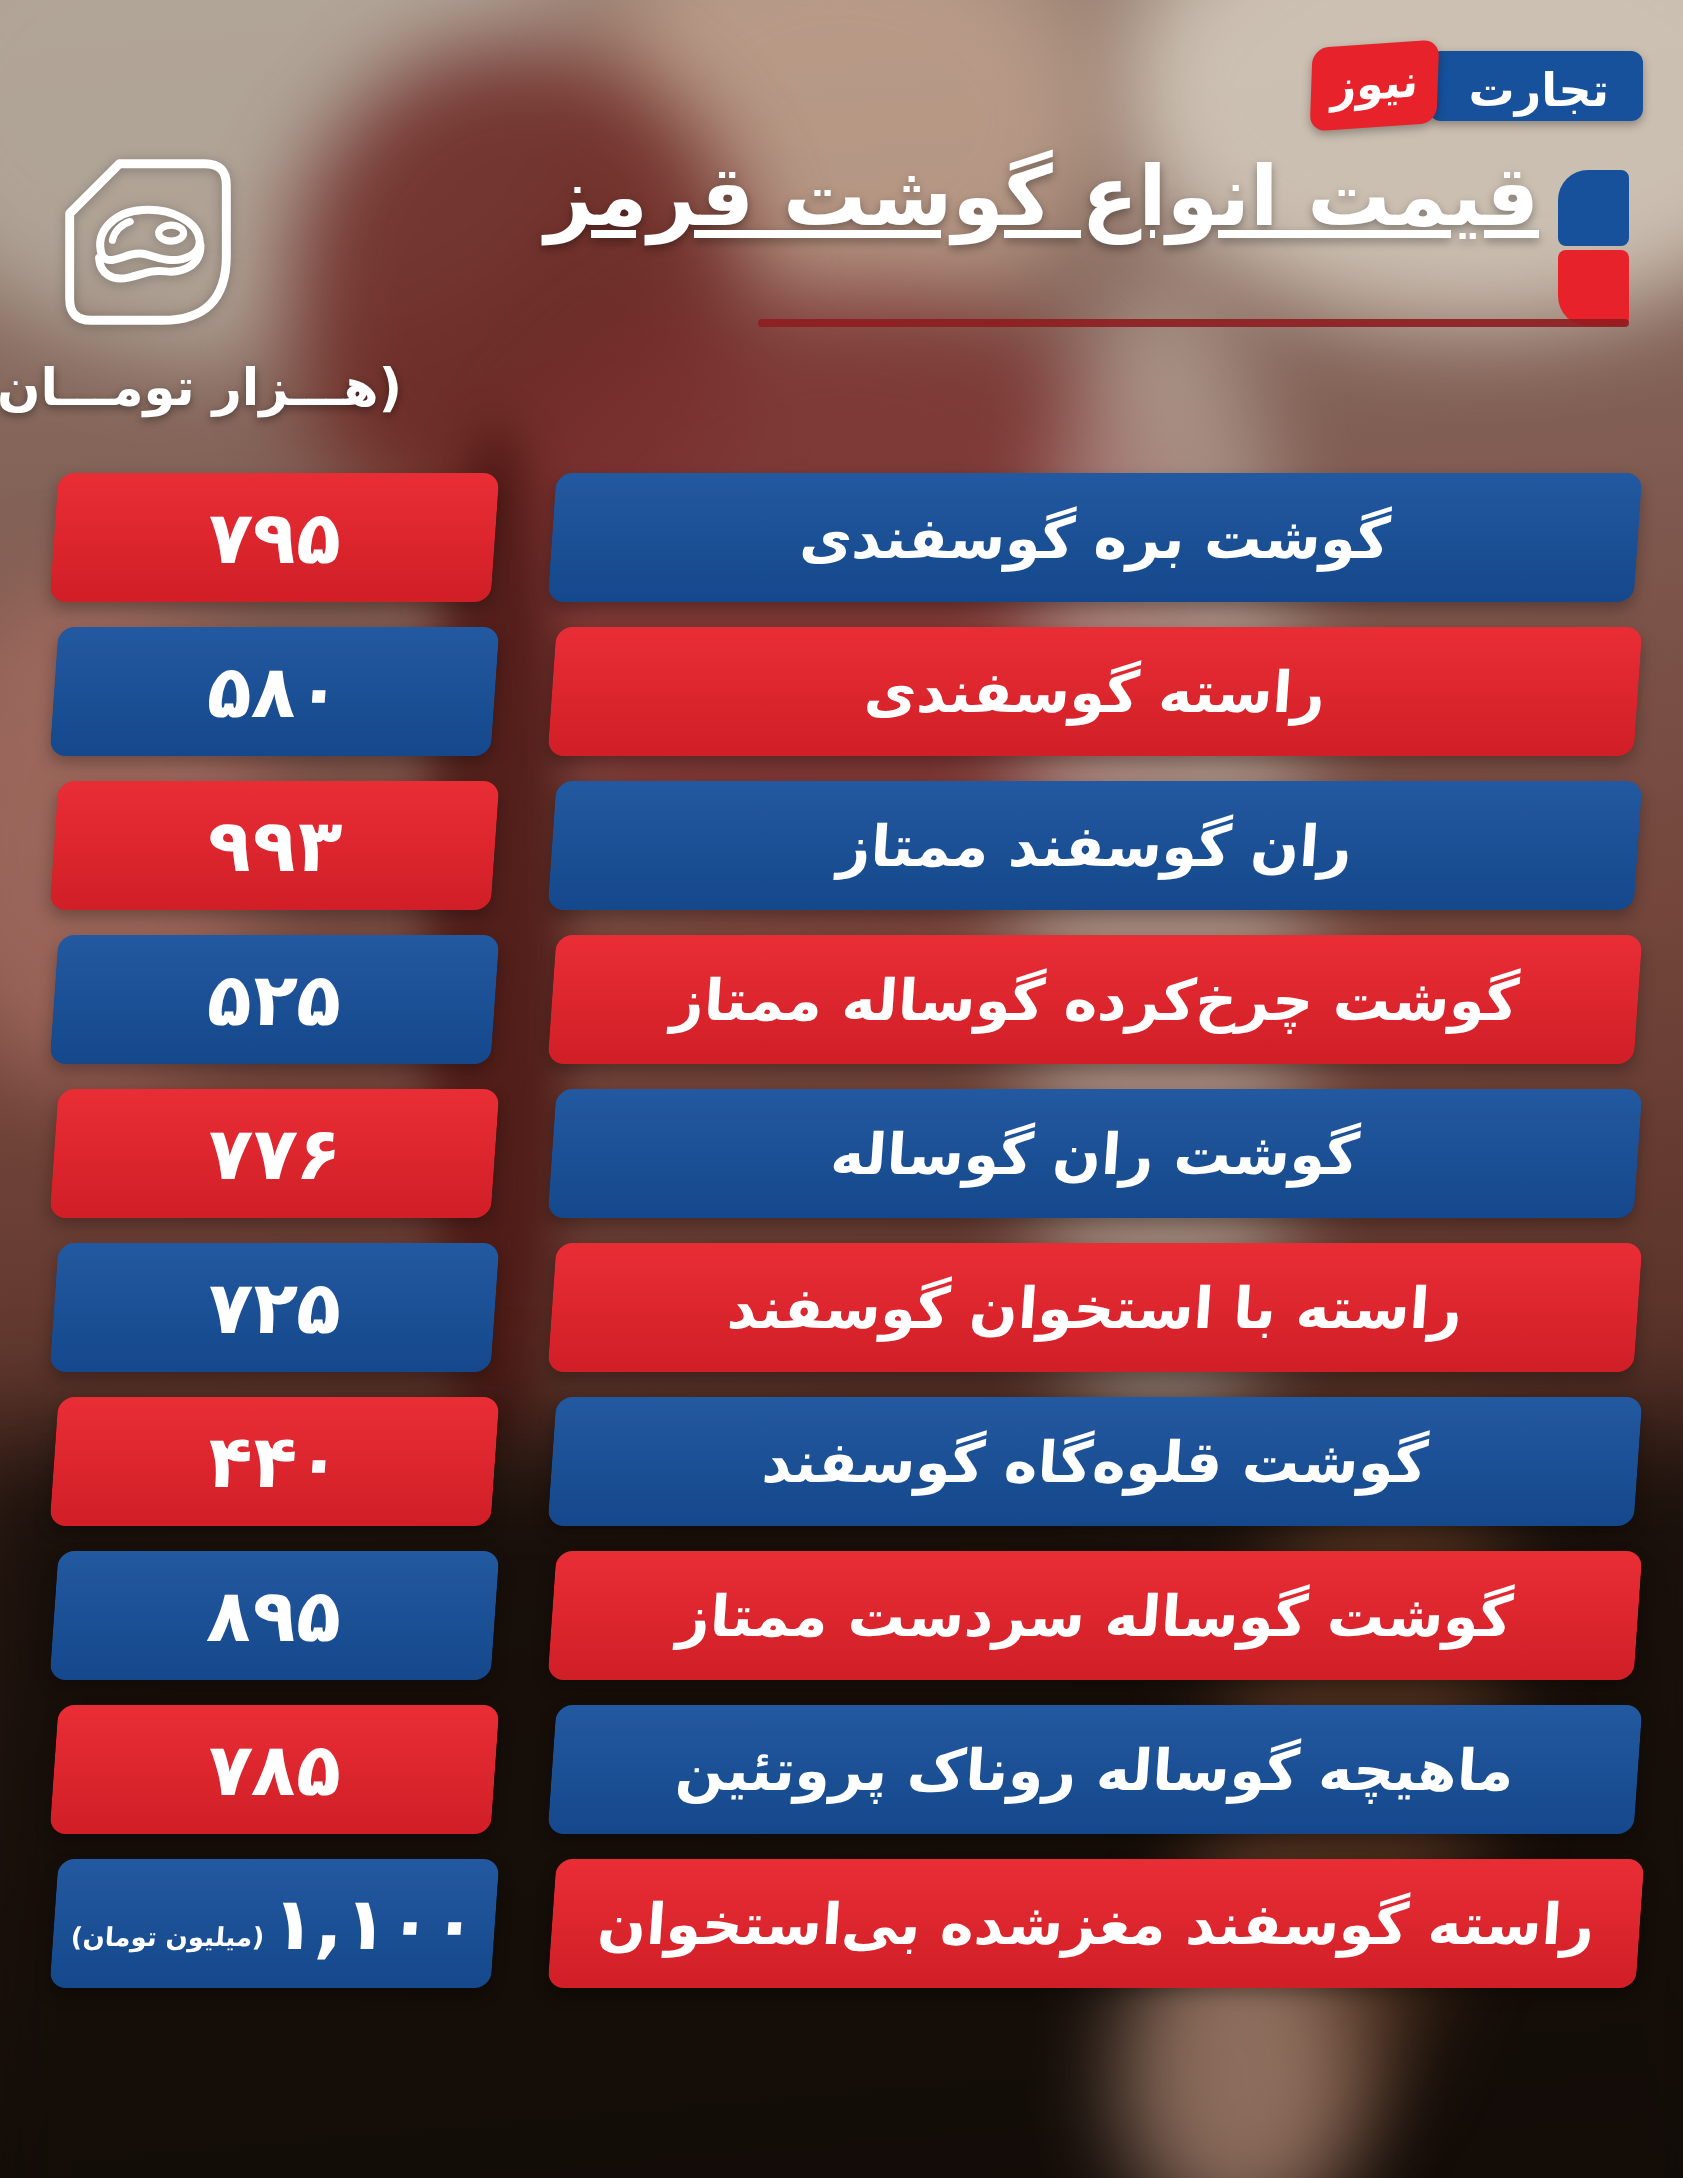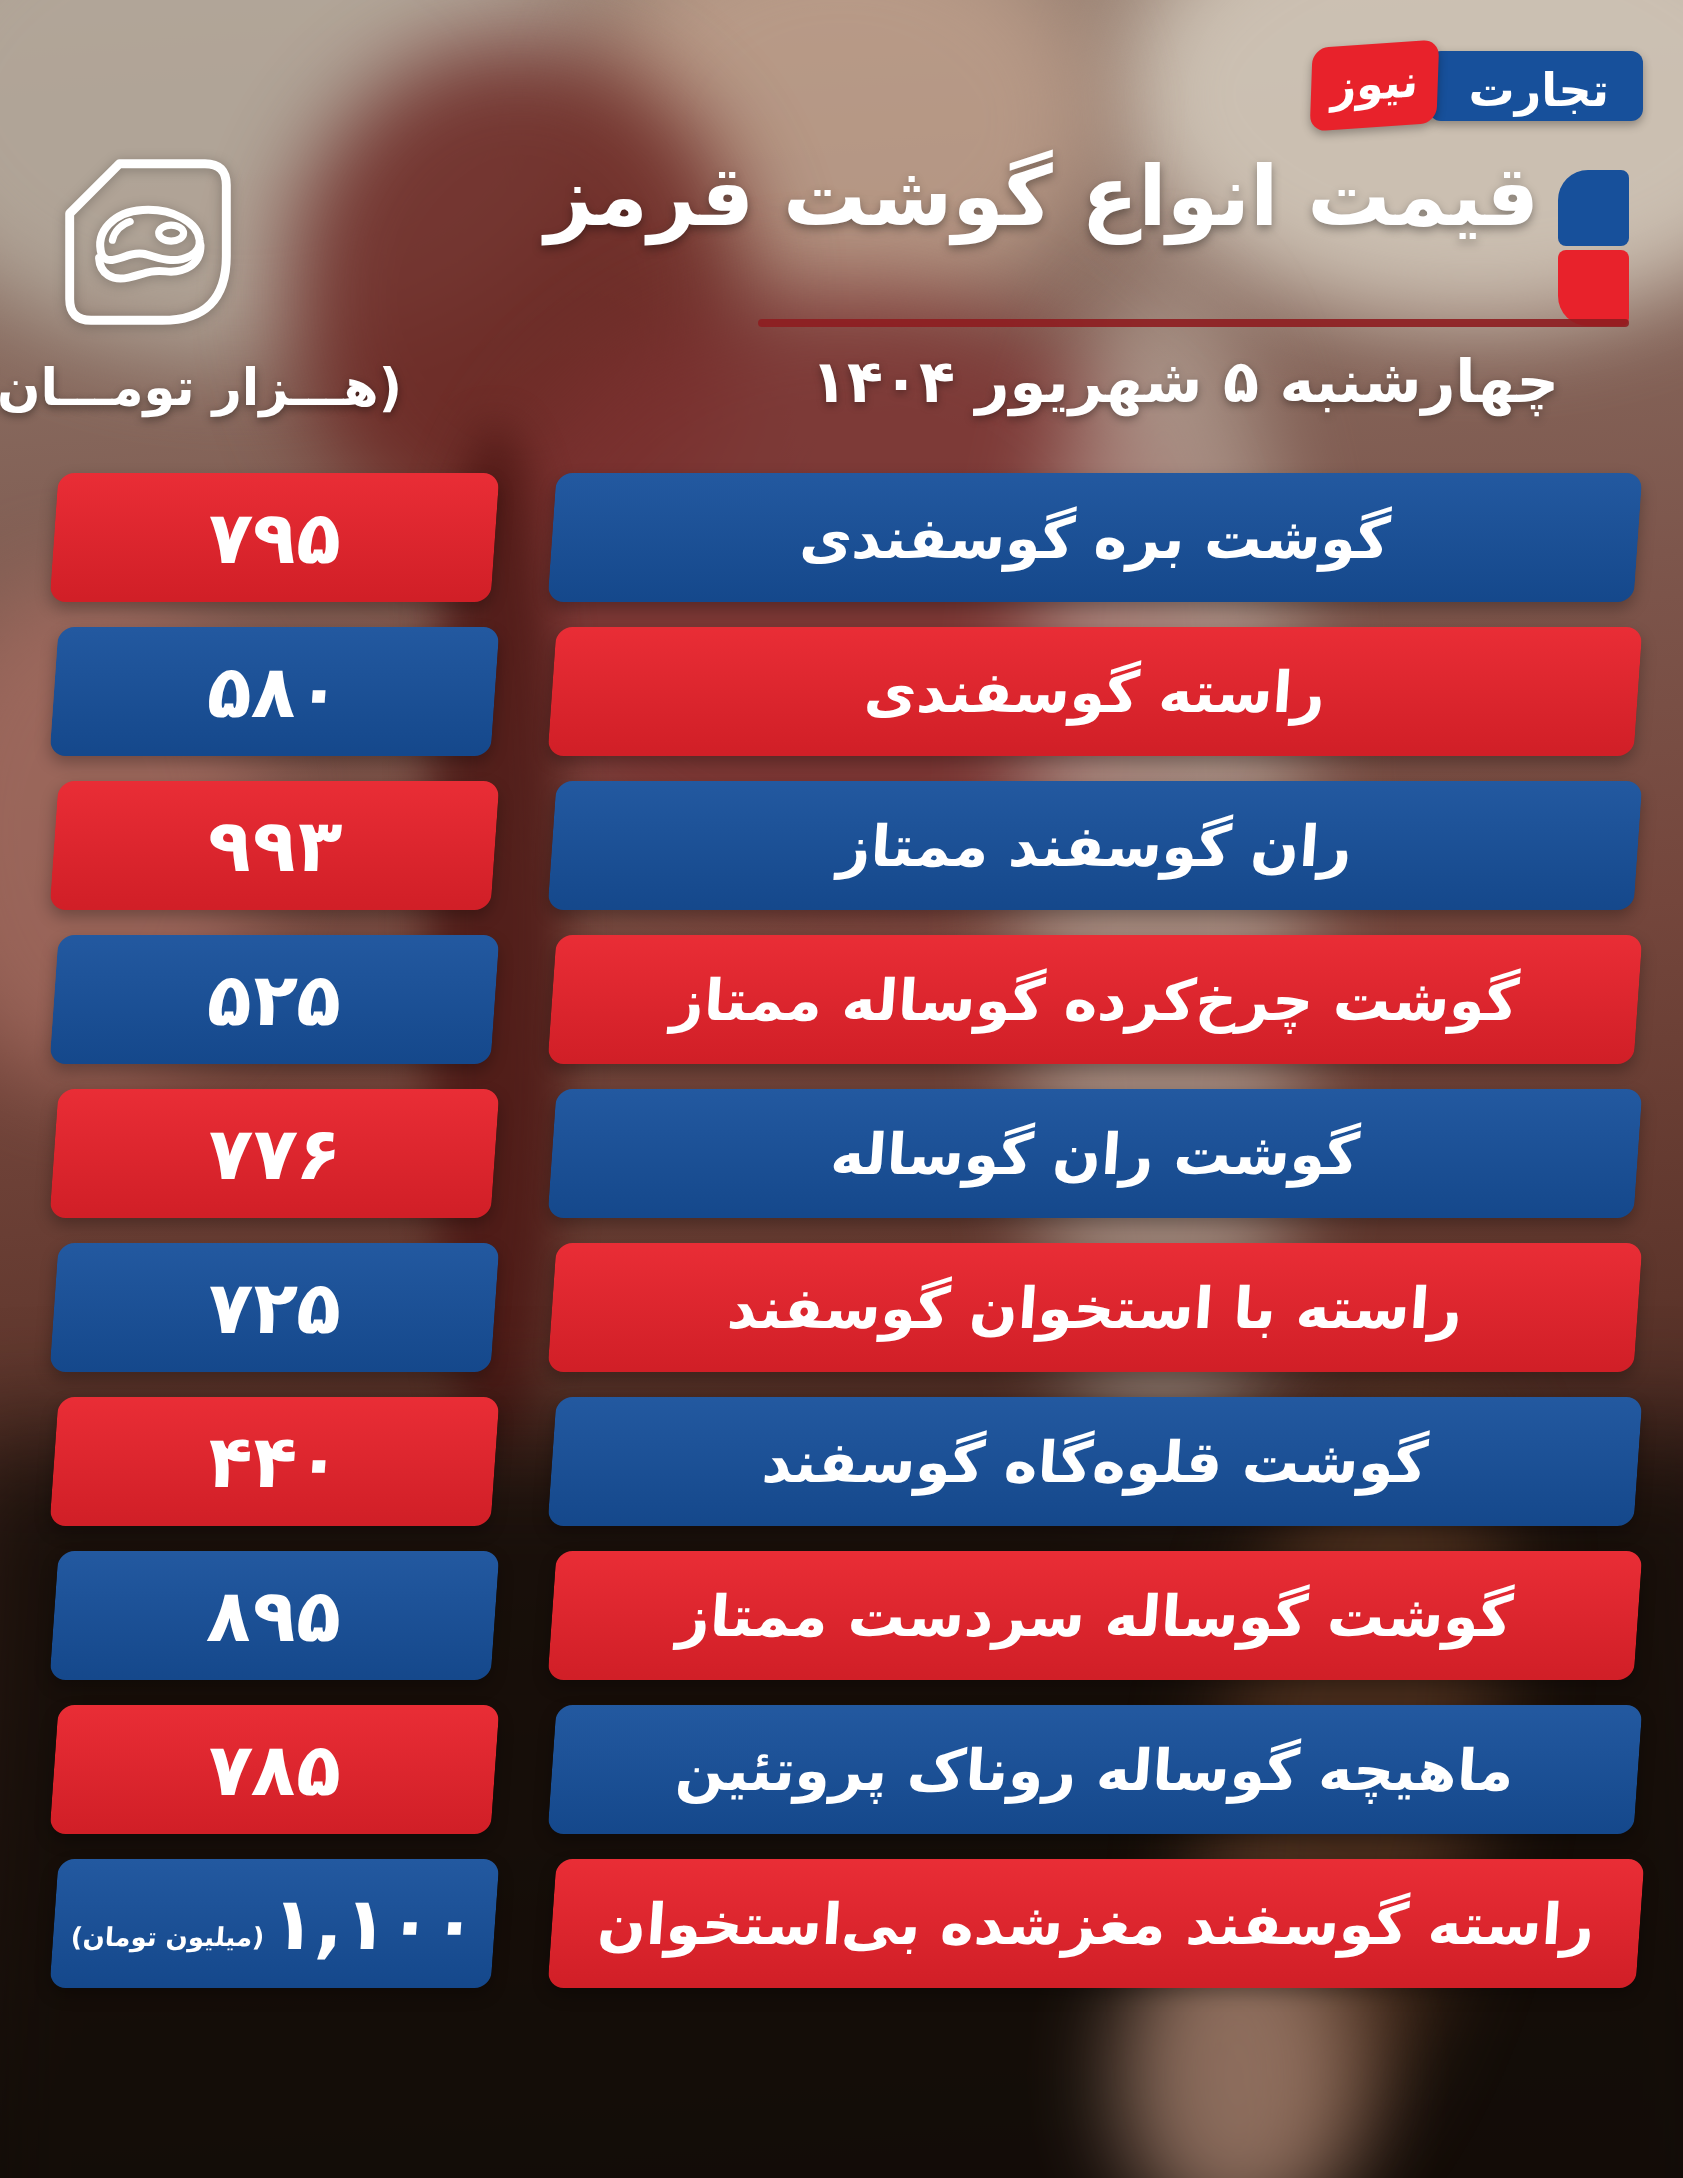--- a/index.html
+++ b/index.html
@@ -33,21 +33,21 @@
     background:var(--blue);color:#fff;font-weight:bold;font-size:46px;
     padding:12px 34px 4px 40px;border-radius:12px;box-shadow:0 4px 10px rgba(0,0,0,.3);
   }
   
   .title-bar{position:absolute;top:170px;right:54px;width:71px;height:158px;}
   .tb-blue{height:76px;background:var(--blue);border-radius:30px 8px 8px 8px;}
   .tb-red{height:76px;margin-top:4px;background:var(--red);border-radius:8px 8px 8px 30px;}
   .main-title{
     position:absolute;top:147px;right:144px;width:990px;text-align:right;direction:rtl;
     color:#fff;font-weight:bold;font-size:83px;line-height:1.2;
-    text-shadow:0 4px 10px rgba(0,0,0,.35);white-space:nowrap;
+    text-shadow:0 4px 10px rgba(0,0,0,.35);white-space:nowrap;text-decoration:underline;
   }
   .title-underline{position:absolute;top:319px;right:54px;width:871px;height:8px;background:var(--underline);border-radius:4px;opacity:.9;}
   .date-line{
     position:absolute;top:347px;right:124px;width:891px;text-align:right;direction:rtl;
     color:#fff;font-weight:bold;font-size:59px;text-shadow:0 3px 8px rgba(0,0,0,.35);white-space:nowrap;
   }
   
   .unit-icon{position:absolute;top:153px;left:59px;width:178px;height:178px;
     filter:drop-shadow(0 2px 6px rgba(0,0,0,.25));}
   .unit-label{
@@ -94,21 +94,20 @@
     <span class="logo-red">نیوز</span>
     <span class="logo-blue">تجارت</span>
   </div>
 
   <div class="main-title">قیمت انواع گوشت قرمز</div>
   <div class="title-bar">
     <div class="tb-blue"></div>
     <div class="tb-red"></div>
   </div>
   <div class="title-underline"></div>
-  <div class="date-line">چهارشنبه ۵ شهریور ۱۴۰۴</div>
 
   <svg class="unit-icon" viewBox="0 0 100 100">
     <g fill="none" stroke="#ffffff" stroke-width="5" stroke-linejoin="round" stroke-linecap="round">
       <path d="M34 6 H82 Q94 6 94 18 V58 Q94 94 58 94 H18 Q6 94 6 82 V34 Z"></path>
       <path d="M24 57 C20 44 31 33 47 32 C64 31 78 39 79 49 C80 57 70 61 61 60 C52 59 49 55 41 57 C33 59 27 63 24 57 Z" stroke-width="4.5"></path>
       <path d="M22.5 59 C23 68 30 72 39 70 C47 68.5 50 65.5 60 66.5 C70 67.5 79.5 63 79.5 52" stroke-width="4.5"></path>
       <ellipse cx="63" cy="45" rx="7" ry="4.5" stroke-width="4"></ellipse>
       <path d="M30 49 C31 44 35 40 40 38.5" stroke-width="4"></path>
     </g>
   </svg>

